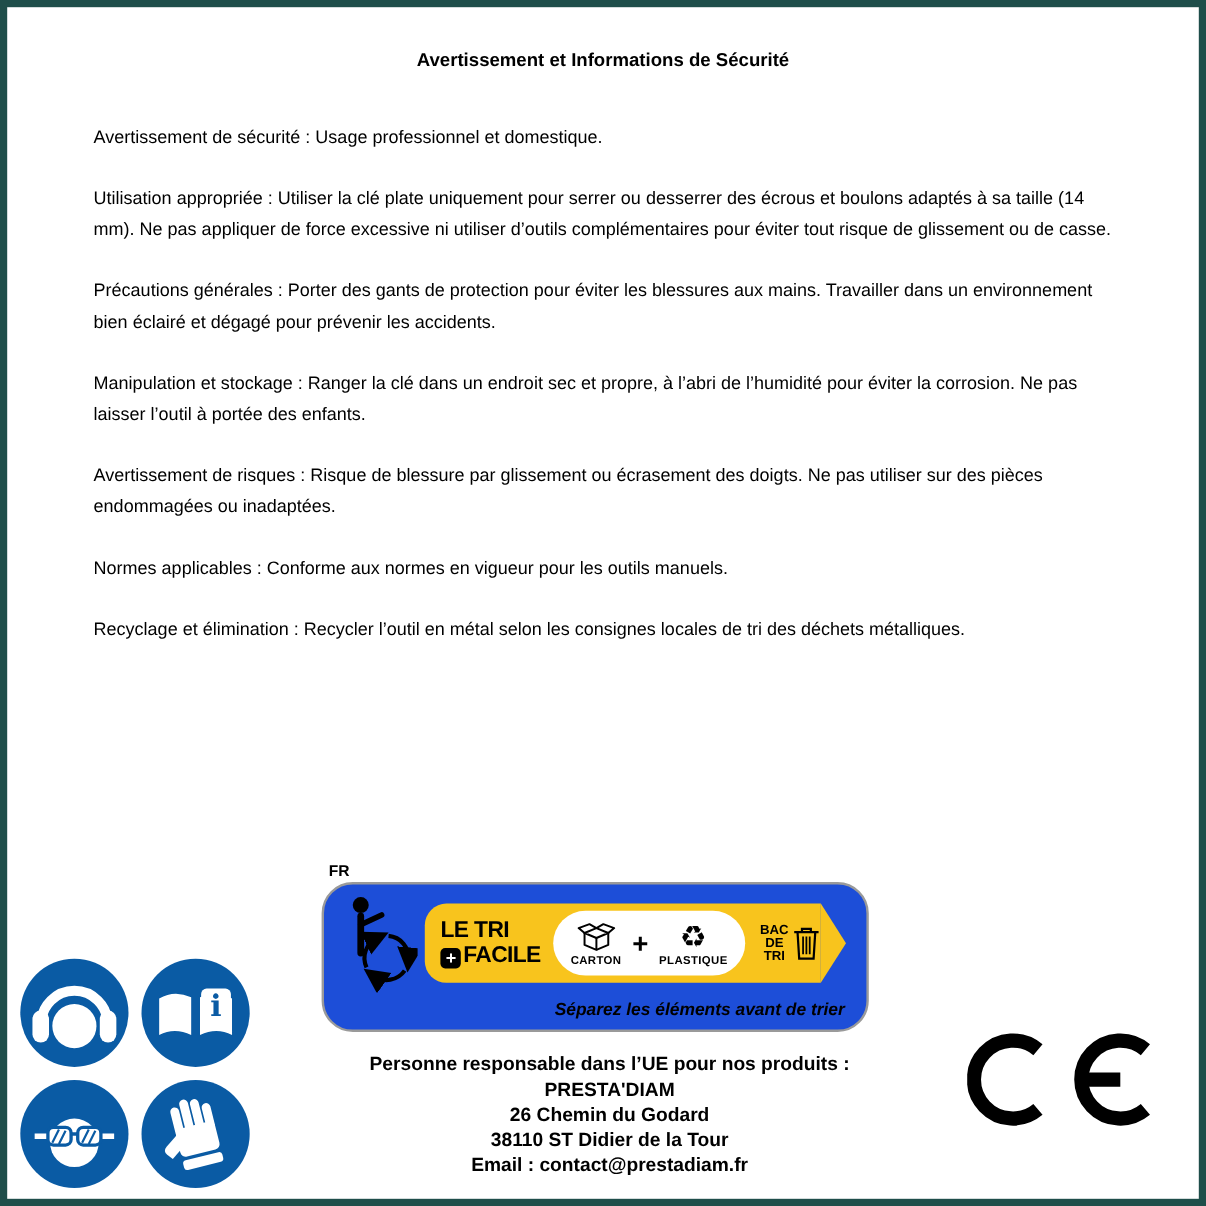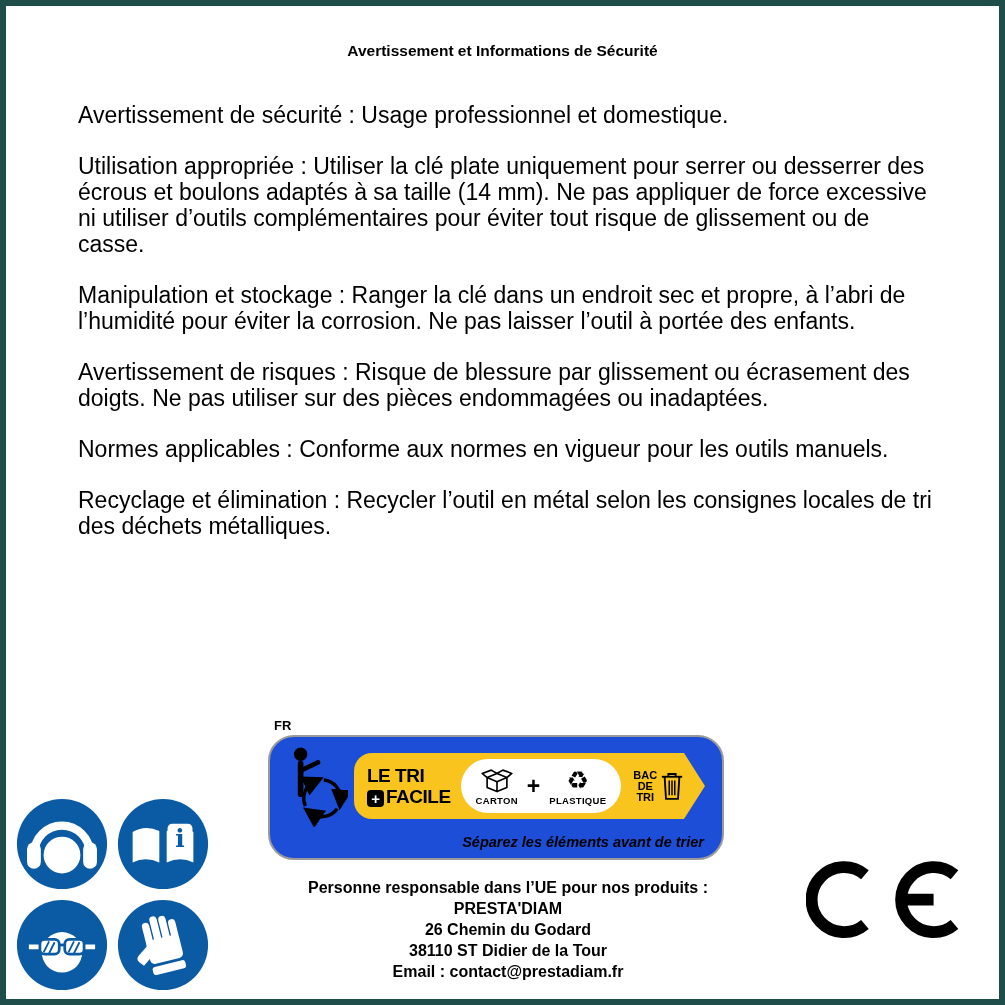--- a/index.html
+++ b/index.html
@@ -2,21 +2,21 @@
 <html><head>
 <meta charset="utf-8">
 <style>
   html,body{margin:0;padding:0;background:#ffffff;}
   .page{
     width:1005px;height:1005px;box-sizing:border-box;position:relative;
     border:6px solid #1f4e4a;background:#ffffff;overflow:hidden;
     font-family:"Liberation Sans", sans-serif;color:#000;
   }
   .title{margin:36px 40px 0;text-align:center;font-size:15.5px;font-weight:bold;}
-  .body-text{padding:42px 62px 0 72px;font-size:23px;line-height:26px;}
+  .body-text{padding:42px 62px 0 72px;font-size:15px;line-height:26px;}
   .body-text p{margin:0 0 25px 0;}
 
   
   .icon-grid{position:absolute;left:10px;top:792px;display:grid;
     grid-template-columns:92px 92px;grid-auto-rows:92px;gap:9px;}
   .icon-grid svg{width:92px;height:92px;display:block;}
 
   
   .triman-wrap{position:absolute;left:262px;top:712px;width:456px;}
   .fr-label{font-weight:bold;font-size:13px;margin:0 0 2px 6px;}
@@ -54,20 +54,21 @@
 </head>
 <body>
 
 <div class="page">
 
   <h1 class="title">Avertissement et Informations de Sécurité</h1>
 
   <div class="body-text">
     <p>Avertissement de sécurité : Usage professionnel et domestique.</p>
     <p>Utilisation appropriée : Utiliser la clé plate uniquement pour serrer ou desserrer des écrous et boulons adaptés à sa taille (14 mm). Ne pas appliquer de force excessive ni utiliser d’outils complémentaires pour éviter tout risque de glissement ou de casse.</p>
+    <p>Précautions générales : Porter des gants de protection pour éviter les blessures aux mains. Travailler dans un environnement bien éclairé et dégagé pour prévenir les accidents.</p>
     <p>Manipulation et stockage : Ranger la clé dans un endroit sec et propre, à l’abri de l’humidité pour éviter la corrosion. Ne pas laisser l’outil à portée des enfants.</p>
     <p>Avertissement de risques : Risque de blessure par glissement ou écrasement des doigts. Ne pas utiliser sur des pièces endommagées ou inadaptées.</p>
     <p>Normes applicables : Conforme aux normes en vigueur pour les outils manuels.</p>
     <p>Recyclage et élimination : Recycler l’outil en métal selon les consignes locales de tri des déchets métalliques.</p>
   </div>
 
   <div class="icon-grid">
 
     <svg viewBox="0 0 100 100">
       <circle cx="50" cy="50" r="49" fill="#0a5ba4"></circle>

